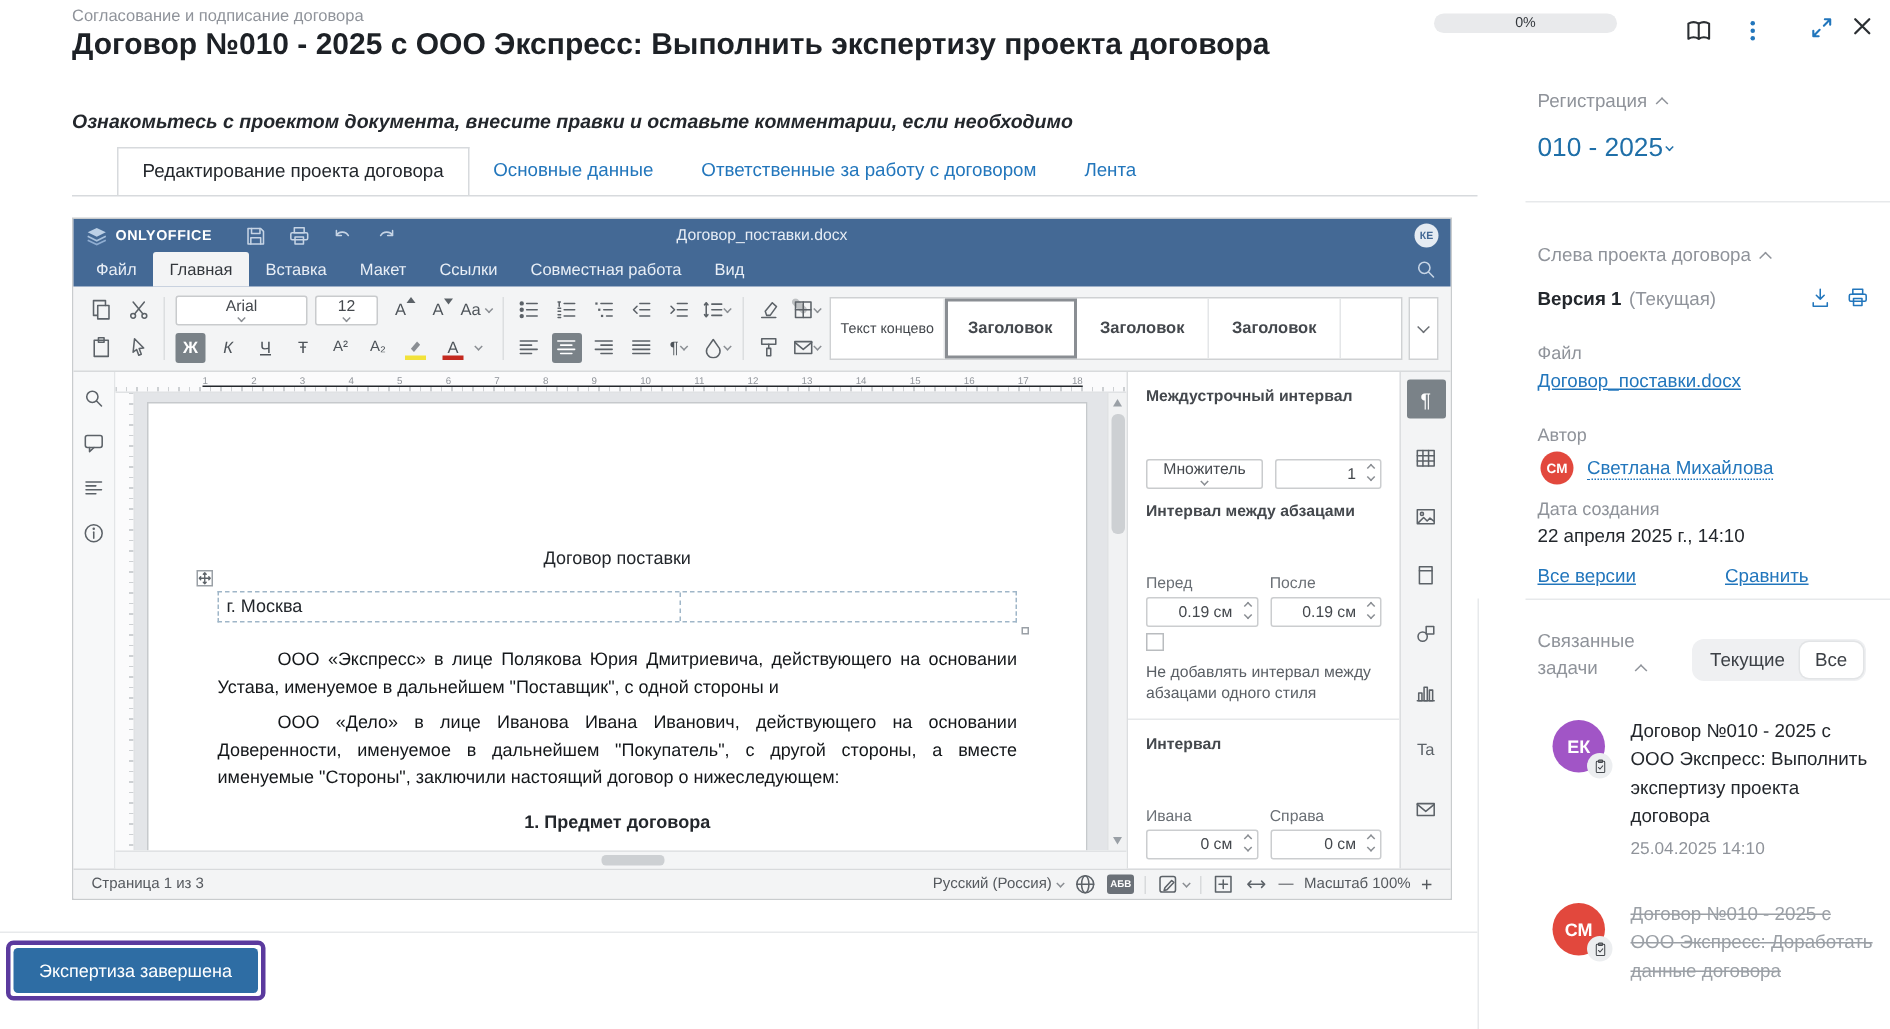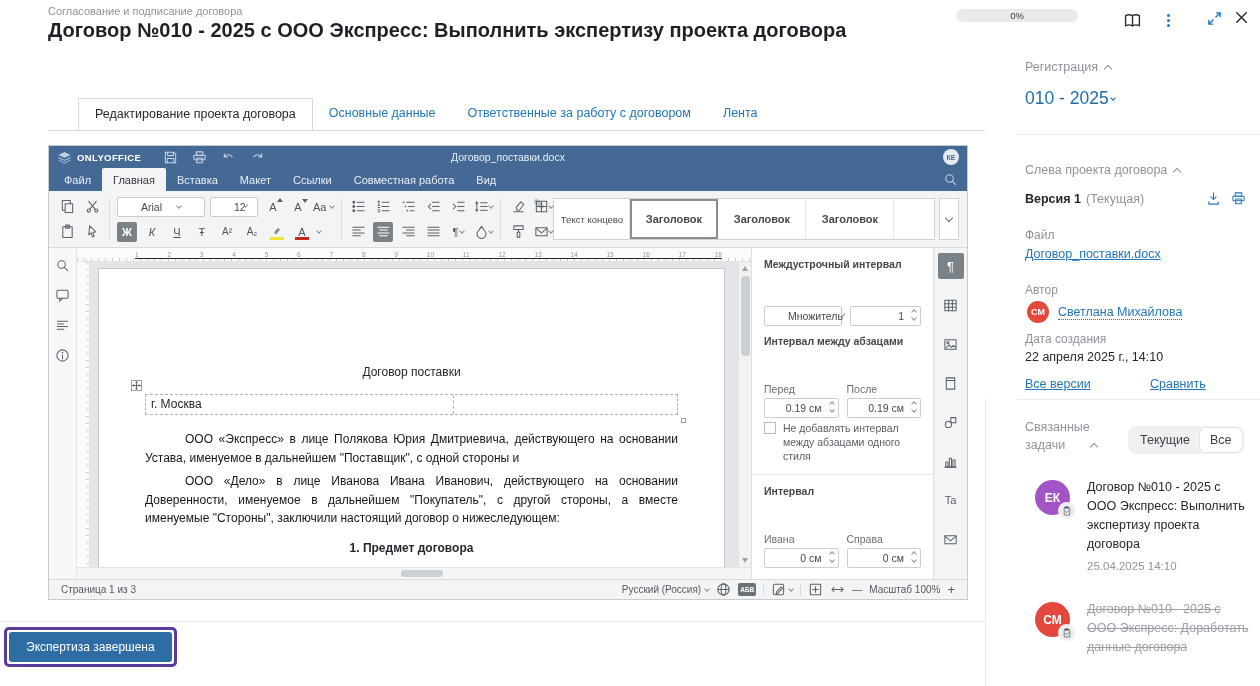--- a/index.html
+++ b/index.html
@@ -43,21 +43,21 @@
 
   
   .ed-toolbar { height:57px; background:#f3f4f5; border-bottom:1px solid #d8dadc; display:flex; align-items:stretch; padding:3px 8px; flex:none; }
   .tgroup { display:flex; flex-direction:column; justify-content:space-around; }
   .trow { display:flex; align-items:center; gap:5px; height:24px; }
   .vsep { width:1px; background:#dcdee0; margin:4px 7px; }
   .tbtn { min-width:20px; height:20px; display:flex; align-items:center; justify-content:center; border-radius:2px;
     font-size:11px; color:#4e545a; cursor:pointer; position:relative; }
   .tbtn.active { background:#7a8288; color:#fff; }
   .combo { background:#fff; border:1px solid #c9cbcd; border-radius:2px; height:20px; display:flex; align-items:center;
-    justify-content:space-between; padding:0 23px; font-size:10.5px; color:#44484d; cursor:pointer; }
+    justify-content:space-between; padding:0 12px; font-size:10.5px; color:#44484d; cursor:pointer;flex-direction:column; }
   .combo .cv { color:#8a8e93; }
   .mark-up::after { content:""; position:absolute; top:1px; right:0; border-left:3px solid transparent; border-right:3px solid transparent; border-bottom:4px solid #5c6268; }
   .mark-dn::after { content:""; position:absolute; top:2px; right:0; border-left:3px solid transparent; border-right:3px solid transparent; border-top:4px solid #5c6268; }
   .colorbar { position:absolute; left:3px; right:3px; bottom:2px; height:3px; }
   .styles-gallery { margin-left:auto; align-self:center; display:flex; align-items:stretch; height:42px;
     border:1px solid #cfd1d3; background:#fff; }
   .style-cell { border-right:1px solid #e4e6e8; display:flex; align-items:center; justify-content:center; cursor:pointer; color:#44484d; }
   .style-cell.sel { outline:2px solid #8a8e93; outline-offset:-2px; }
   .gal-exp { width:20px; align-self:center; height:42px; display:flex; align-items:center; justify-content:center; margin-left:4px;
     border:1px solid #cfd1d3; background:#fff; color:#6a6e73; cursor:pointer; }
@@ -97,21 +97,21 @@
   .ed-panel { width:182px; border-left:1px solid #dcdee0; background:#fff; padding:10px 12px; font-size:10.5px; color:#5a5f65; flex:none; overflow:hidden; }
   .p-bold { font-weight:bold; color:#44484d; margin-bottom:6px; }
   .p-row { display:flex; gap:8px; margin-bottom:9px;margin-top:36px; }
   .p-col { flex:1; }
   .p-lbl { margin-bottom:3px; color:#6a6f75; }
   .spin { border:1px solid #cbcdcf; border-radius:2px; background:#fff; height:20px; display:flex; align-items:center;
     justify-content:flex-end; padding:0 16px 0 5px; position:relative; color:#44484d; cursor:text; }
   .spin-ar { position:absolute; right:4px; top:3px; display:flex; flex-direction:column; gap:2px; color:#8a8e93; }
   .spin-ar i { display:block; width:4px; height:4px; border-right:1.2px solid currentColor; border-bottom:1.2px solid currentColor; }
   .spin-ar i.u { transform:rotate(-135deg); } .spin-ar i.d { transform:rotate(45deg); }
-  .p-check { display:flex; gap:7px; margin:3px 0 10px; line-height:1.35; cursor:pointer; }
+  .p-check { display:flex; gap:7px; margin:3px 0 10px; line-height:1.35; cursor:pointer;flex-direction:column; }
   .chk { width:12px; height:12px; border:1px solid #b9bcbf; background:#fff; flex:none; margin-top:1px; }
   .p-div { height:1px; background:#e6e8ea; margin:4px -12px 10px; }
   .swatch-row { display:flex; align-items:center; gap:10px; margin:4px 0 12px; }
   .swatch { width:36px; height:18px; border:1px solid #cbcdcf; background:#fff center/100% 100%
     linear-gradient(to top right, transparent 46%, #d0342c 46%, #d0342c 54%, transparent 54%); }
   .swatch-dd { width:14px; height:18px; border:1px solid #cbcdcf; border-left:none; display:flex; align-items:center; justify-content:center; color:#8a8e93; cursor:pointer; }
 
   
   .ed-rail { width:34px; background:#f3f4f5; border-left:1px solid #dcdee0; display:flex; flex-direction:column;
     align-items:center; padding-top:5px; gap:13px; flex:none; }
@@ -181,20 +181,21 @@
     <svg class="ti b" viewBox="0 0 16 16" style="stroke-width:1.5">
         <path d="M9.5 6.5L14 2M14 2h-3.8M14 2v3.8M6.5 9.5L2 14M2 14h3.8M2 14v-3.8"></path>
       </svg>
   </div>
   <div class="hd-ic" style="left:1231px; top:7px; width:20px; height:20px;">
     <svg class="ti dk" viewBox="0 0 16 16" style="stroke-width:1.6">
         <path d="M3 3l10 10M13 3L3 13"></path>
       </svg>
   </div>
 
+  <div class="page-subtitle">Ознакомьтесь с проектом документа, внесите правки и оставьте комментарии, если необходимо</div>
 
   <div class="tabs">
     <div class="tab active">Редактирование проекта договора</div>
     <div class="tab">Основные данные</div>
     <div class="tab">Ответственные за работу с договором</div>
     <div class="tab">Лента</div>
   </div>
 
   <div class="editor">
 

